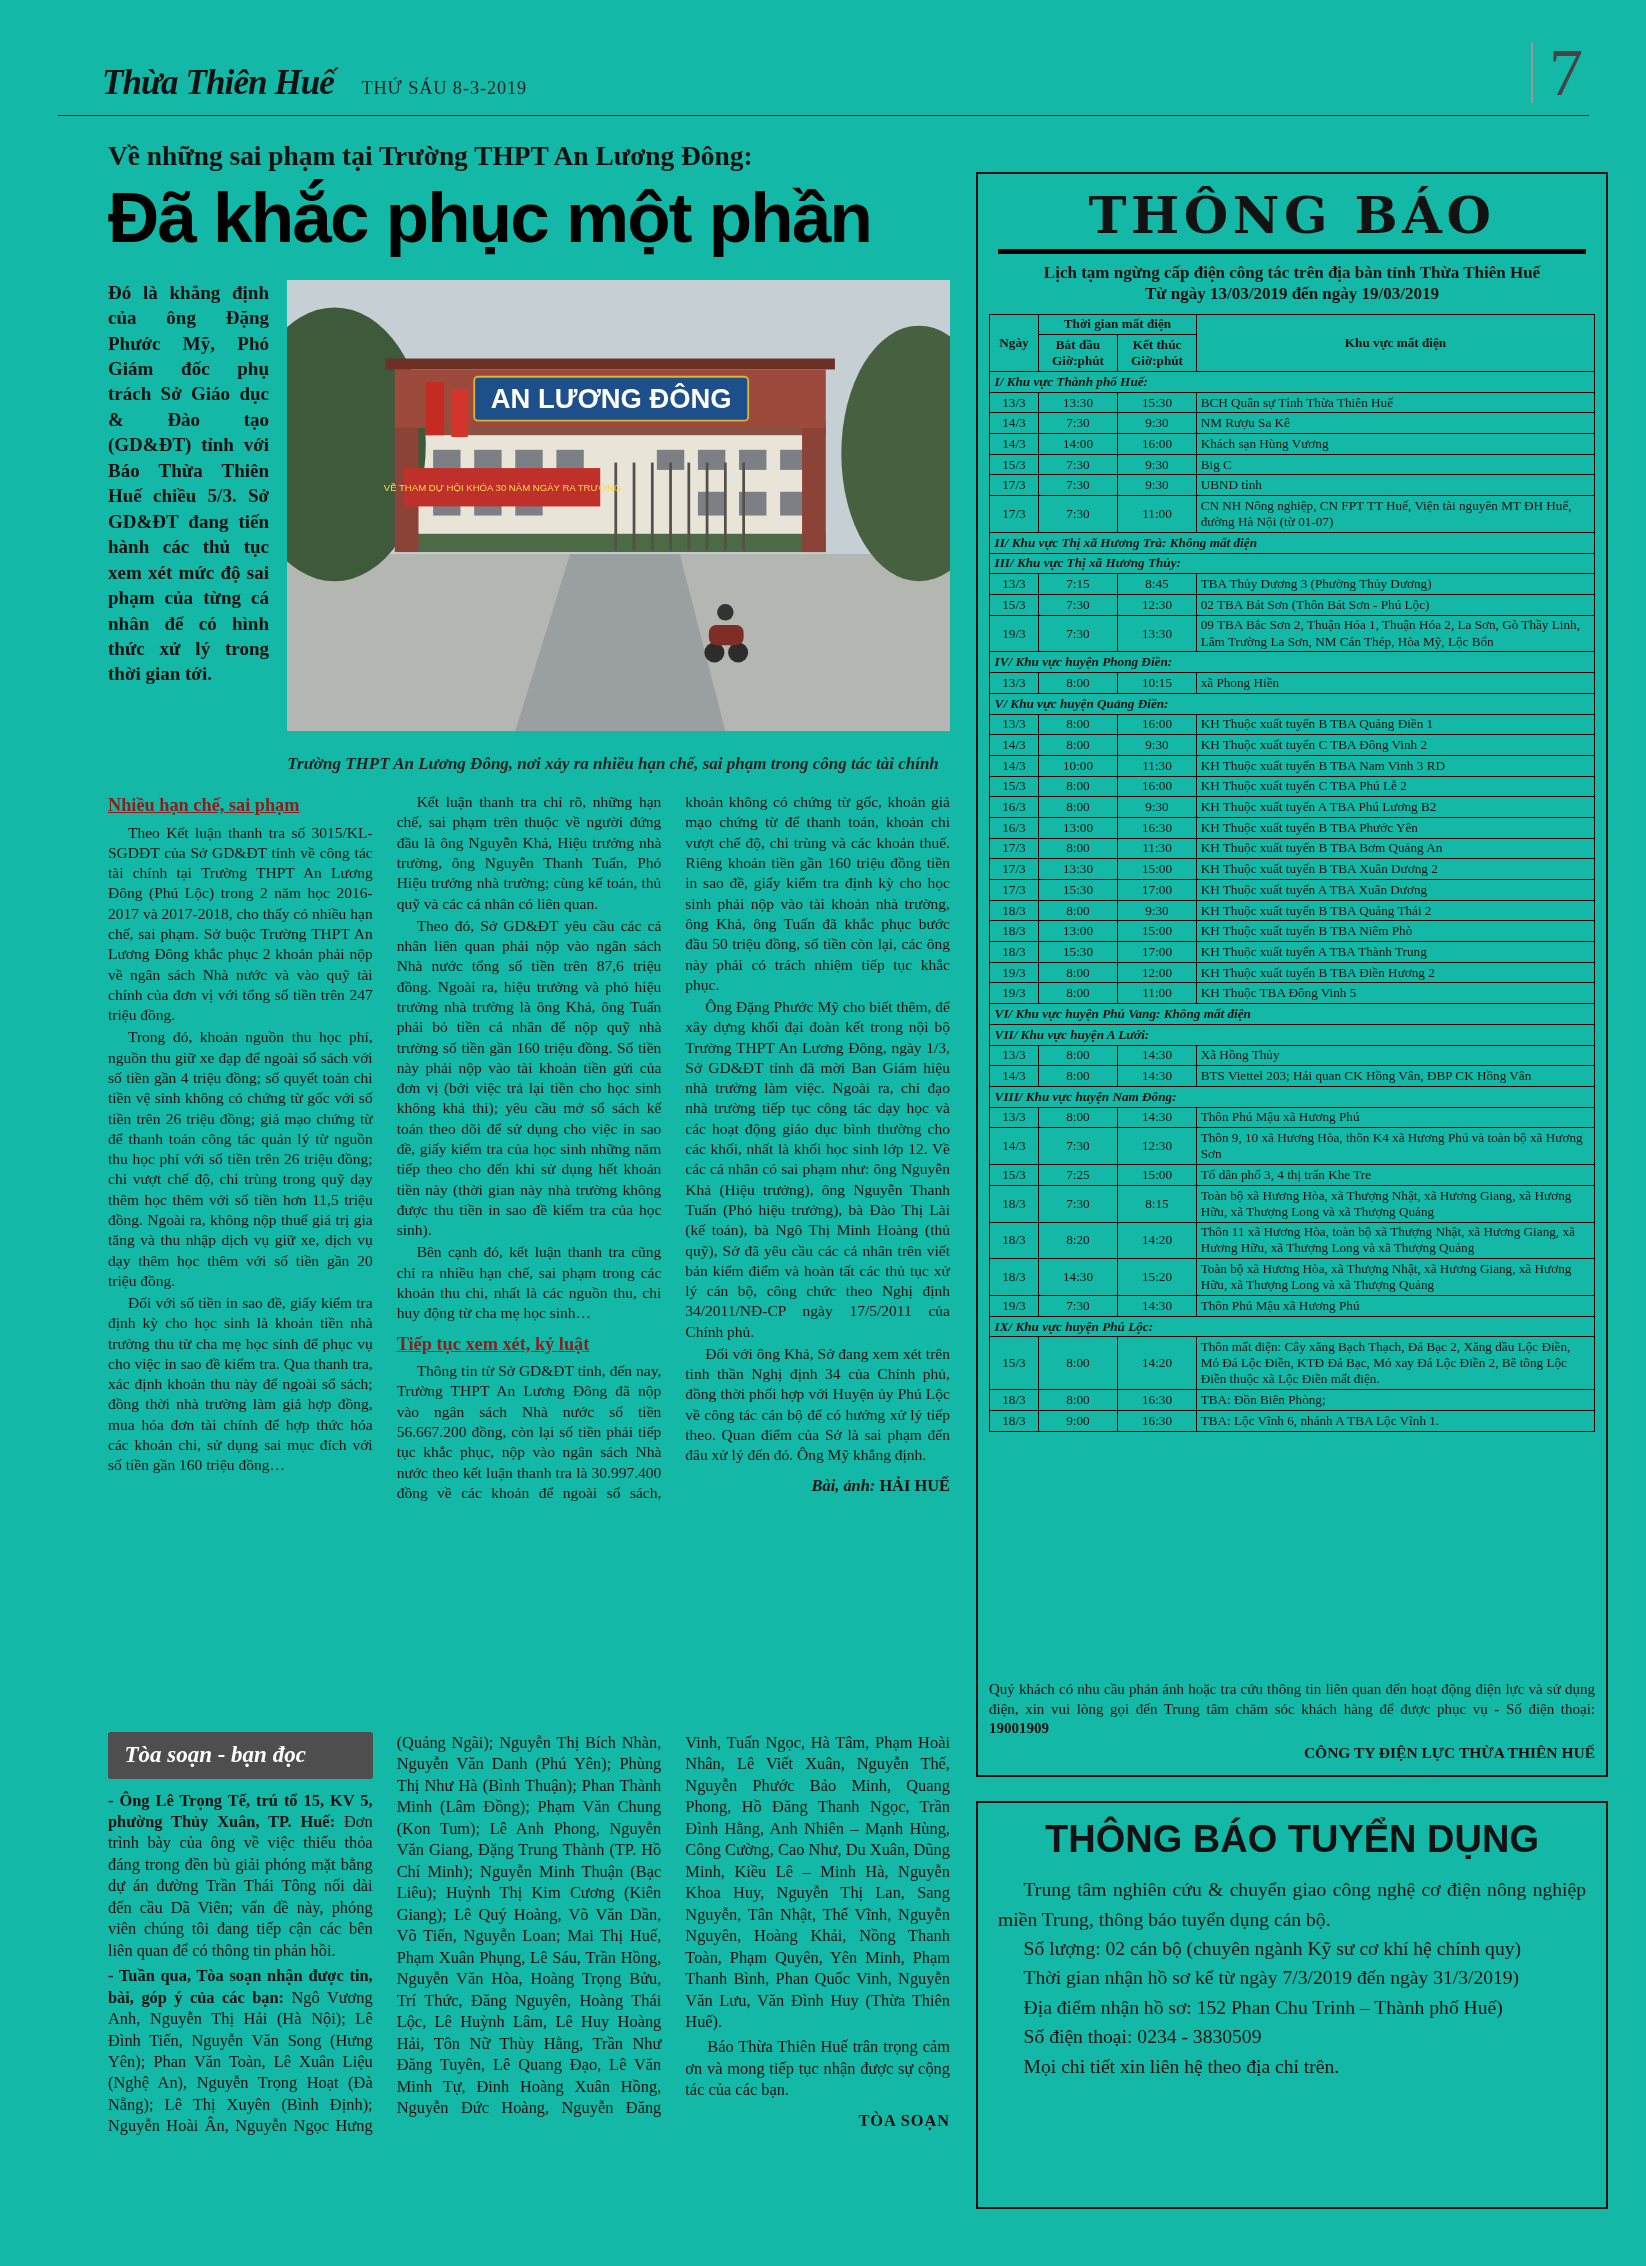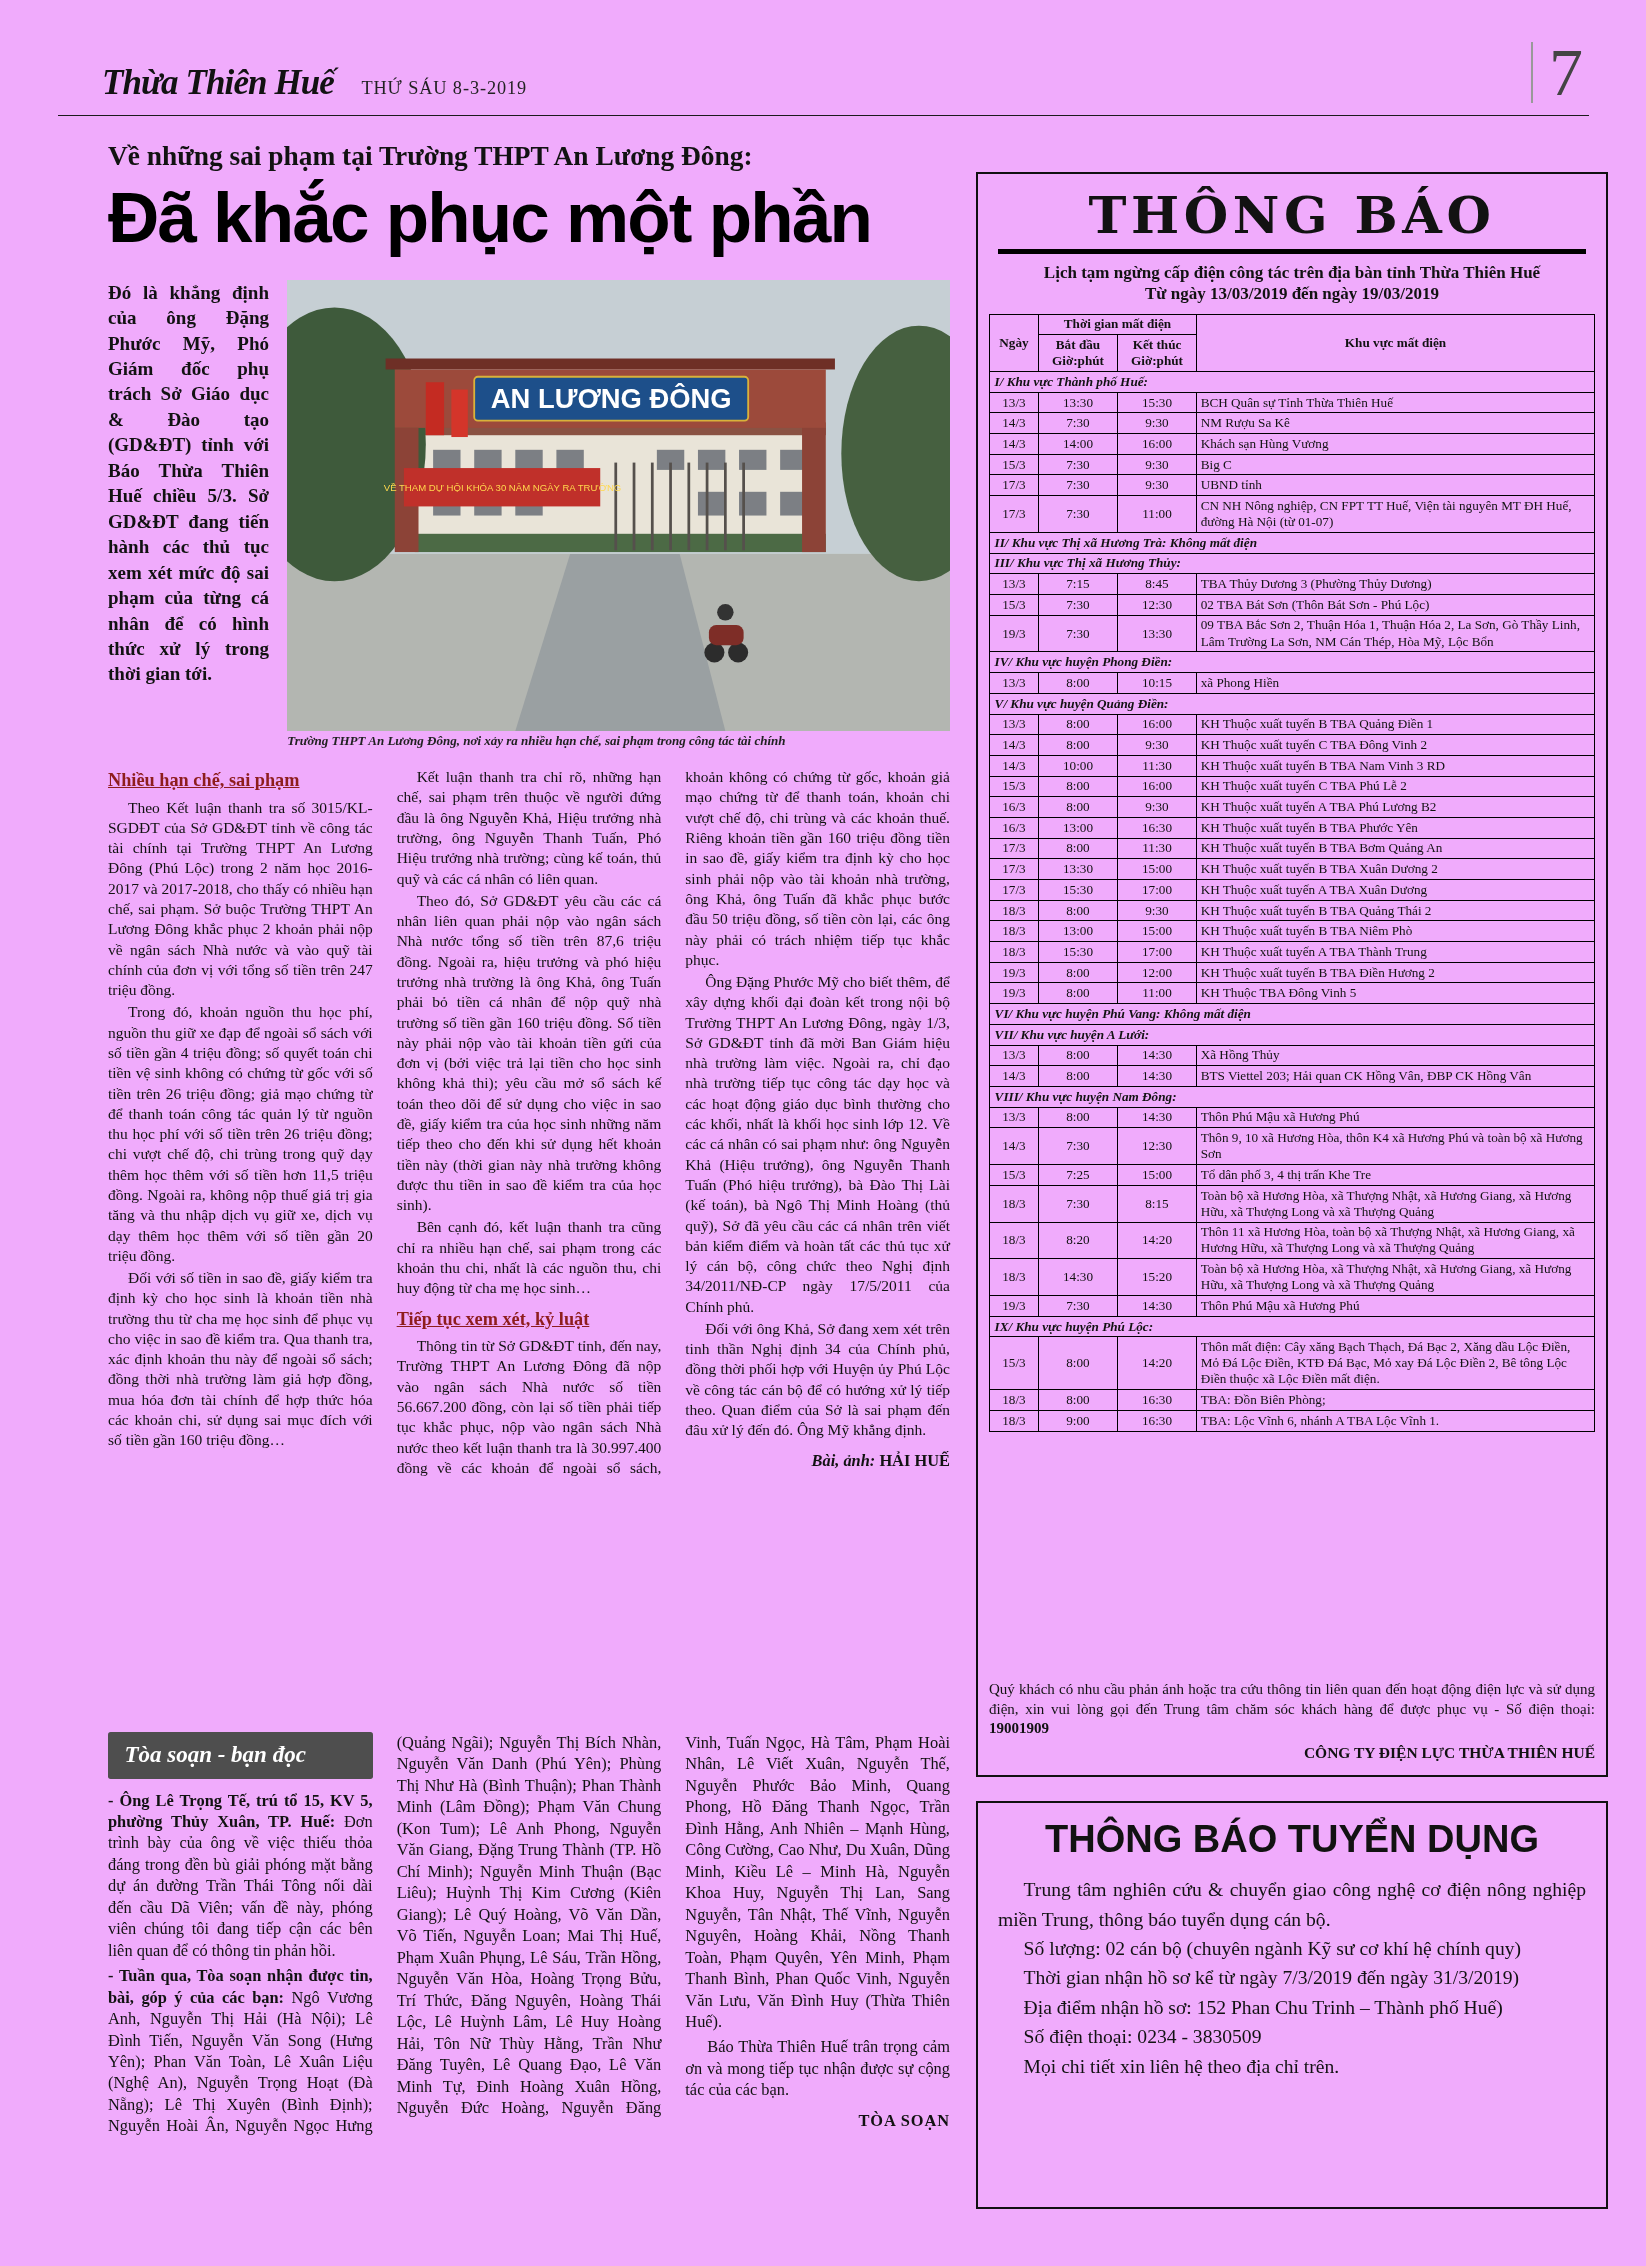--- a/index.html
+++ b/index.html
@@ -1,21 +1,21 @@
 <!DOCTYPE html>
 <html lang="vi" style="font-size:14.6px"><head>
 <meta charset="utf-8">
 <style>
   * { box-sizing: border-box; margin: 0; padding: 0; }
   html,body { background:#e8e8e8; }
   .page {
     position: relative;
     width: 1647px; height: 2267px;
     margin: 0 auto;
-    background: #f0abfc;
+    background: #14b8a6;
     color: #121212;
     font-family: "Liberation Serif", serif;
     overflow: hidden;
   }
 
   
   .masthead {
     position: absolute; left: 102px; right: 64px; top: 42px;
     display: flex; justify-content: space-between; align-items: flex-end;
   }
@@ -32,21 +32,21 @@
   .kicker { font-size: 27.4px; font-weight: bold; }
   .headline {
     font-family: "Liberation Sans", sans-serif;
     font-size: 71px; font-weight: bold; letter-spacing: -1.8px;
     line-height: 1.05; margin-top: 9.1px; color:#000;
   }
   .lead-row { display: flex; gap: 18.3px; margin-top: 24px; }
   .lead { flex: none; width: 161px; font-weight: bold; font-size: 19px; line-height: 1.34; text-align: justify; }
   .photo-fig { flex: 1; }
   .photo-fig svg { display:block; width: 663px; height: 451px; background:#cfd6d9; }
-  .caption { font-size: 13px; font-weight: bold; font-style: italic; line-height: 1.25; margin-top: 2px; color:#222; }
+  .caption { font-size: 17px; font-weight: bold; font-style: italic; line-height: 1.25; margin-top: 22px; color:#222; }
 
   .body-cols {
     margin-top: 18.3px;
     column-count: 3; column-gap: 24px;
     font-size: 15.5px; line-height: 1.31; text-align: justify;
   }
   .body-cols p { text-indent: 20px; margin-bottom: 1.8px; }
   .subhead { font-size: 18.3px; font-weight: bold; color: #8e1d1d; text-decoration: underline; margin: 1.8px 0 4.6px; column-span: none; }
   .subhead.second { margin-top: 9.1px; }
   .byline { text-align: right; margin-top: 9.1px; font-size: 16.4px; }

